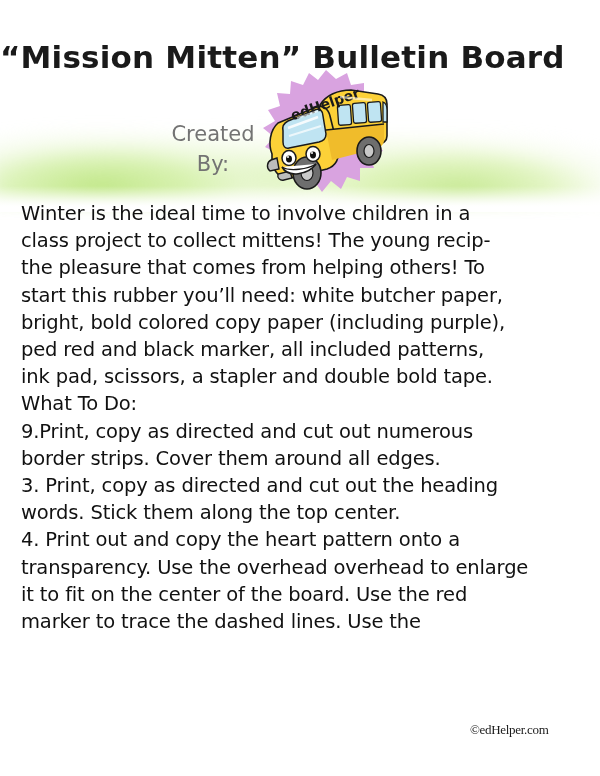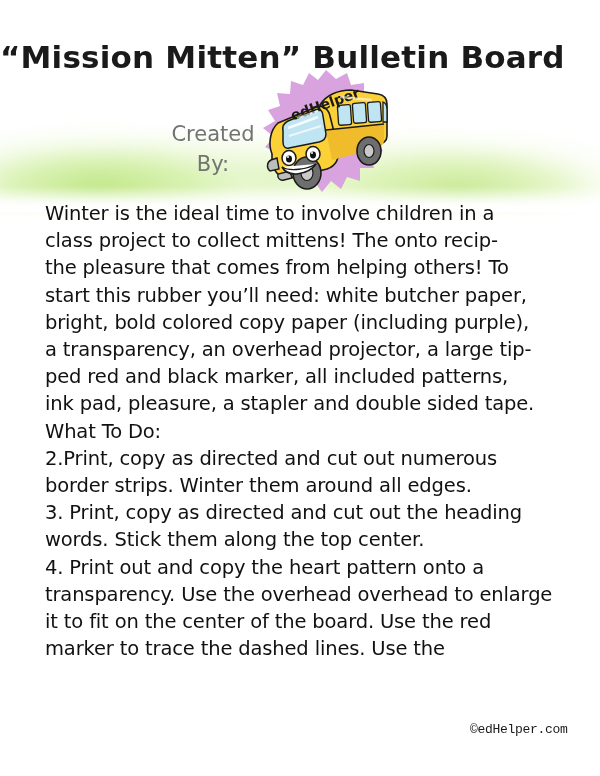--- a/index.html
+++ b/index.html
@@ -83,21 +83,21 @@
     top: 68px;
     width: 148px;
     height: 136px;
     z-index: 4;
   }
   #bus-illustration svg { display: block; }
 
   
   #body-text {
     position: absolute;
-    left: 45px;
+    left: 21px;
     top: 200px;
     width: 540px;
     z-index: 5;
   }
   .para {
     margin: 0;
   }
   .tline {
     font-family: "DejaVu Sans", sans-serif;
     font-size: 19.5px;
@@ -105,21 +105,21 @@
     color: #111111;
     white-space: pre;
     letter-spacing: -0.15px;
   }
 
   
   #copyright {
     position: absolute;
     left: 470px;
     top: 722px;
-    font-family: Liberation Mono, monospace;
+    font-family: Liberation Serif, serif;
     font-size: 13px;
     color: #1a1a1a;
     letter-spacing: -0.3px;
     white-space: nowrap;
     z-index: 6;
   }
 </style>
 </head>
 <body>
 
@@ -194,32 +194,31 @@
     <g opacity="0.55">
       <path d="M88 29 L120 32" stroke="#ffffff" stroke-width="2.6" fill="none"></path>
       <path d="M45 50 L66 43" stroke="#ffffff" stroke-width="2" fill="none"></path>
     </g>
   </svg>
 </div>
 
 <div id="body-text">
   <div class="para" id="intro-para">
       <div class="tline">Winter is the ideal time to involve children in a</div>
-      <div class="tline">class project to collect mittens! The onto recip-</div>
+      <div class="tline">class project to collect mittens! The young recip-</div>
       <div class="tline">the pleasure that comes from helping others! To</div>
       <div class="tline">start this rubber you’ll need: white butcher paper,</div>
       <div class="tline">bright, bold colored copy paper (including purple),</div>
-      <div class="tline">a transparency, an overhead projector, a large tip-</div>
       <div class="tline">ped red and black marker, all included patterns,</div>
-      <div class="tline">ink pad, pleasure, a stapler and double sided tape.</div>
+      <div class="tline">ink pad, scissors, a stapler and double bold tape.</div>
     </div>
   <div class="tline">What To Do:</div>
   <div class="para" id="steps-para">
-      <div class="tline">2.Print, copy as directed and cut out numerous</div>
-      <div class="tline">border strips. Winter them around all edges.</div>
+      <div class="tline">9.Print, copy as directed and cut out numerous</div>
+      <div class="tline">border strips. Cover them around all edges.</div>
       <div class="tline">3. Print, copy as directed and cut out the heading</div>
       <div class="tline">words. Stick them along the top center.</div>
       <div class="tline">4. Print out and copy the heart pattern onto a</div>
       <div class="tline">transparency. Use the overhead overhead to enlarge</div>
       <div class="tline">it to fit on the center of the board. Use the red</div>
       <div class="tline">marker to trace the dashed lines. Use the</div>
     </div>
 </div>
 
 <div id="copyright">©edHelper.com</div>

